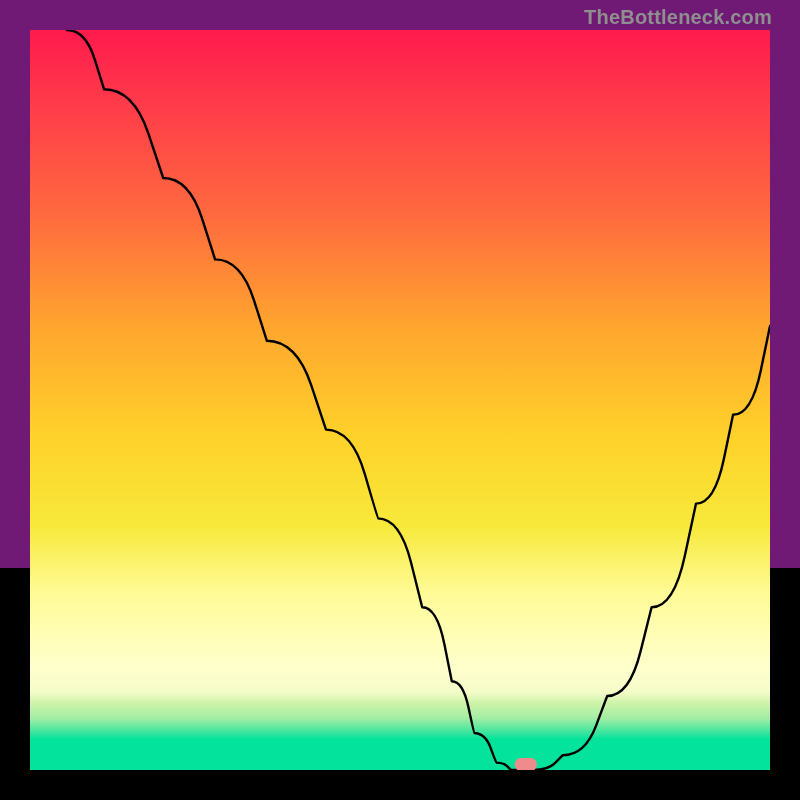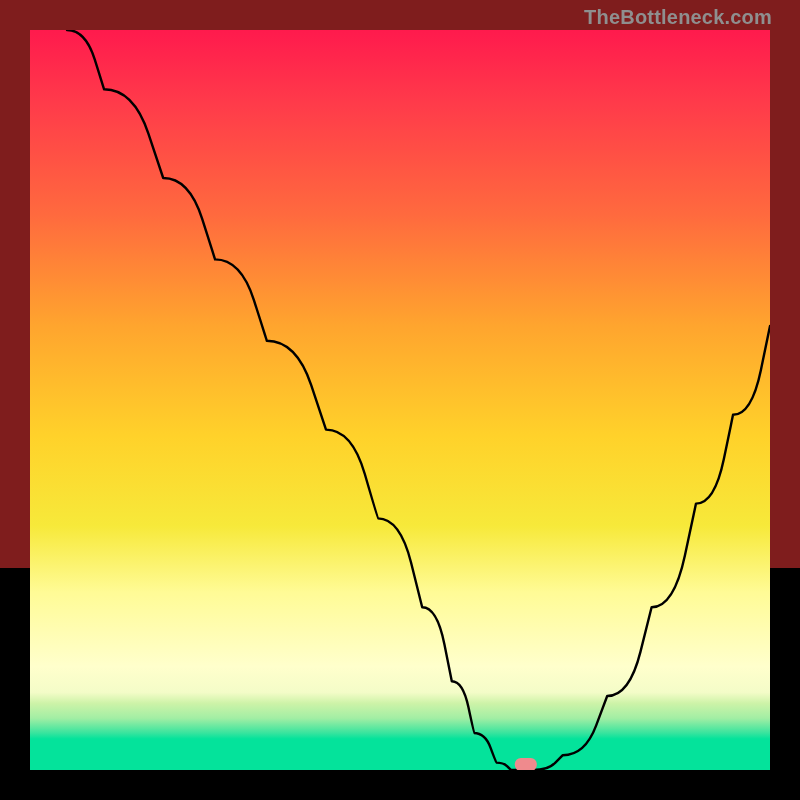--- a/index.html
+++ b/index.html
@@ -8,21 +8,21 @@
     width: 800px;
     height: 800px;
     background: #000;
     overflow: hidden;
     font-family: Arial, Helvetica, sans-serif;
   }
   .chart-container {
     position: relative;
     width: 800px;
     height: 568px;
-    background: #7f1d1d;
+    background: #701a75;
   }
   .plot-area {
     position: absolute;
     left: 30px;
     top: 30px;
     width: 740px;
     height: 740px;
     background: linear-gradient(
       to bottom,
       #ff1a4d  0%,

